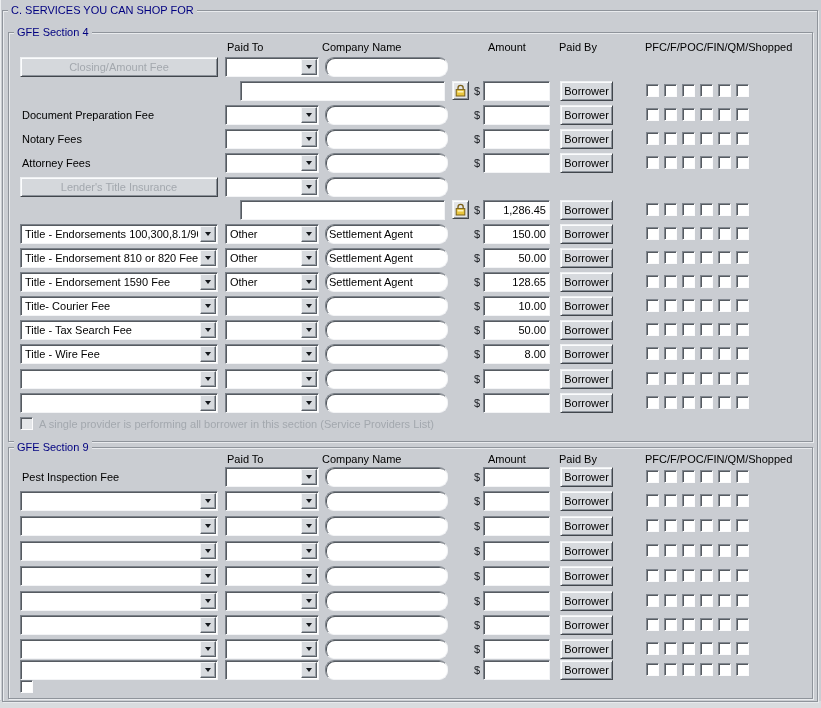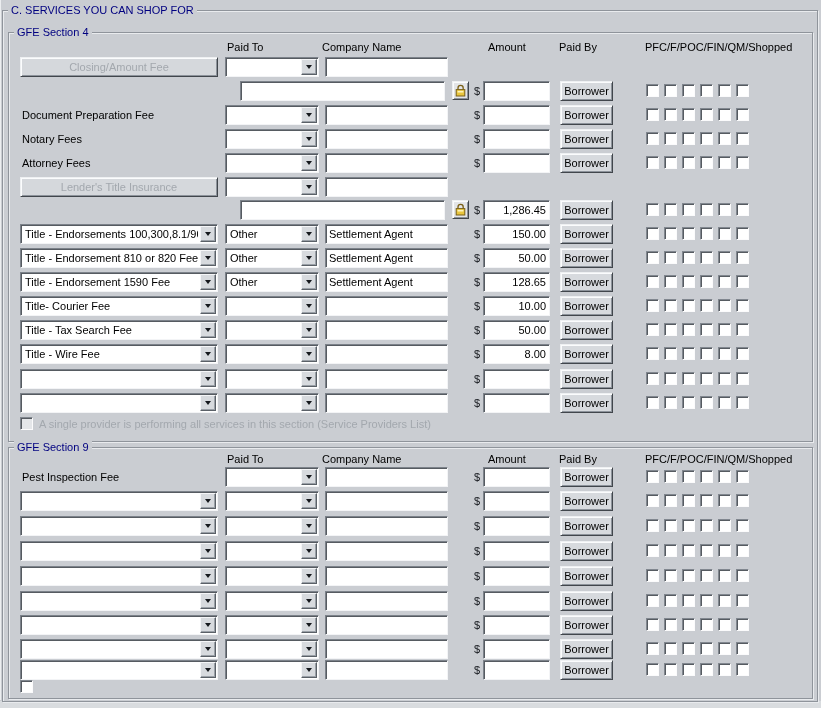--- a/index.html
+++ b/index.html
@@ -42,21 +42,21 @@
   
   .field{
     position:absolute;top:0;height:20px;
     box-sizing:border-box;
     background:#fff;
     border:1px solid;border-color:#7c828a #f3f4f6 #f3f4f6 #7c828a;
     box-shadow:inset 1px 1px 0 #565b61;
     font-family:"Liberation Sans","DejaVu Sans",sans-serif;
     font-size:11px;padding:0 3px;color:#000;
   }
-  .company{left:325px;width:123px;}
+  .company{left:325px;width:123px;border-radius:9px;}
   .wide{left:240px;width:205px;}
   .amount{left:483px;width:67px;text-align:right;}
 
   
   .combo{
     position:absolute;top:0;height:20px;box-sizing:border-box;
     background:#fff;
     border:1px solid;border-color:#7c828a #f3f4f6 #f3f4f6 #7c828a;
     box-shadow:inset 1px 1px 0 #565b61;
   }
@@ -138,21 +138,21 @@
   <div class="colhead" style="left:645px;top:41px">PFC/F/POC/FIN/QM/Shopped</div>
 
   <div class="colhead" style="left:227px;top:453px">Paid To</div>
   <div class="colhead" style="left:322px;top:453px">Company Name</div>
   <div class="colhead" style="left:488px;top:453px">Amount</div>
   <div class="colhead" style="left:559px;top:453px">Paid By</div>
   <div class="colhead" style="left:645px;top:453px">PFC/F/POC/FIN/QM/Shopped</div>
 
   <div class="footrow" style="top:417px">
     <span class="cb off"></span>
-    <span class="cb-label off">A single provider is performing all services in this section (Service Providers List)</span>
+    <span class="cb-label off">A single provider is performing all borrower in this section (Service Providers List)</span>
   </div>
   <div class="footrow" style="top:680px">
     <span class="cb"></span>
   </div>
 <div class="row" style="top: 57px;">
     <button class="btn3d bigbtn off">Closing/Amount Fee</button>
     <div class="combo paidto">
       <span class="cval"></span>
       <button class="dbtn">
           <span class="arr"></span>

